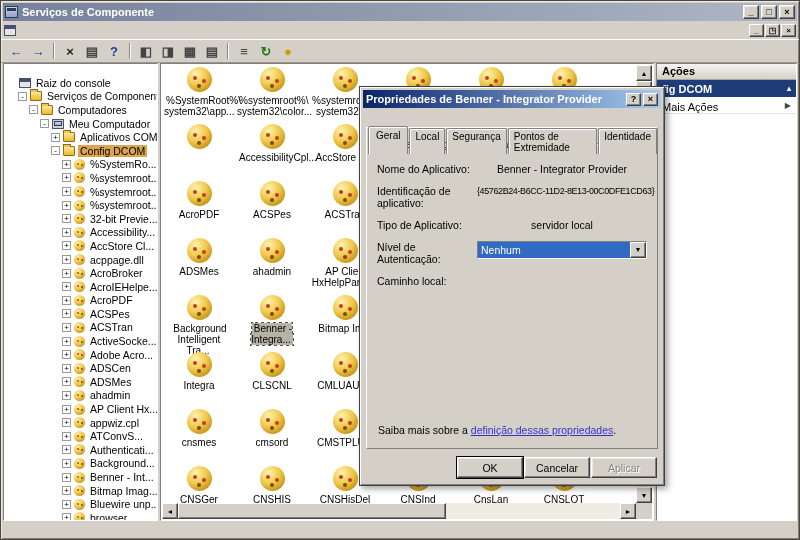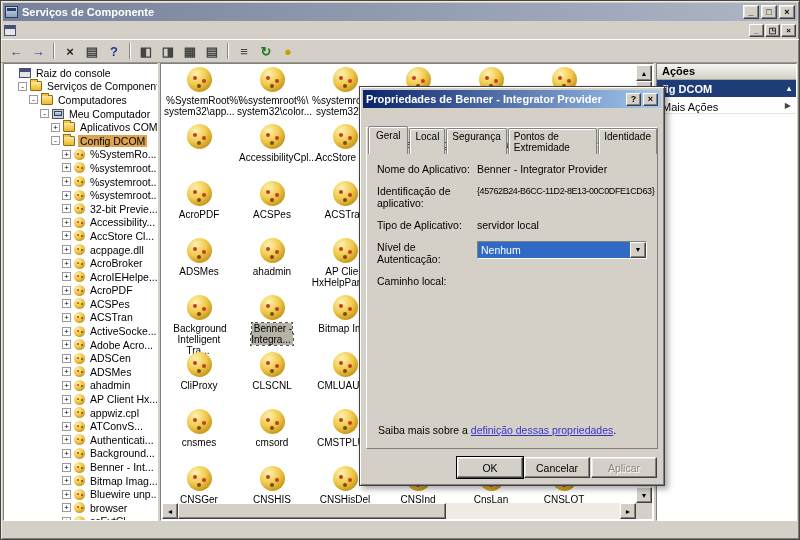--- a/index.html
+++ b/index.html
@@ -36,21 +36,21 @@
 
   
   .toolbar { height:24px; display:flex; align-items:center; padding:1px 4px;
              border-top:1px solid #fff; border-bottom:1px solid #9a968e; }
   .tbtn { width:22px; height:20px; display:flex; align-items:center; justify-content:center;
           font-size:13px; font-weight:bold; }
   .tsep { width:0; height:16px; border-left:1px solid #8a867e; border-right:1px solid #fff; margin:0 4px; }
 
   
   .main { position:absolute; top:62px; left:2px; right:2px; bottom:18px; display:flex; }
-  .tree-pane { width:155px; flex:none; background:#fff; overflow:hidden; padding-top:2px;
+  .tree-pane { width:155px; flex:none; background:#fff; overflow:hidden; padding-top:12px;
                border:1px solid; border-color:#808080 #fff #fff #808080; }
   .tree-row { display:flex; align-items:center; height:13.6px; white-space:nowrap; font-size:10.5px; }
   .expander { width:9px; height:9px; flex:none; border:1px solid #9a9a9a; background:#fff; color:#000;
               font:8px/7px "Liberation Sans", sans-serif; text-align:center; margin-right:3px; }
   .expander.hidden { visibility:hidden; }
   .ticon { width:12px; height:10px; margin-right:3px; flex:none; position:relative; }
   .ic-folder { background:linear-gradient(#ffe9a0,#edb91f); border:1px solid #8a6d1a; border-radius:1px; }
   .ic-folder::before { content:""; position:absolute; top:-3px; left:-1px; width:6px; height:2px;
                        background:#f3c646; border:1px solid #8a6d1a; border-bottom:none; }
   .ic-computer { background:#d4d0c8; border:1px solid #4a5568; }
@@ -121,21 +121,21 @@
   .tab { padding:2px 5px 1px; font-size:10px; background:#d4d0c8; margin-right:1px; color:#000;
          border:1px solid #808080; border-bottom:none; border-radius:2px 2px 0 0;
          box-shadow: inset 1px 1px 0 #fff; }
   .tab.active { padding:3px 7px 2px; margin-top:-2px; position:relative; z-index:3; }
   .tab-page { position:absolute; left:6px; right:6px; top:40px; bottom:36px; background:#d4d0c8;
               border:1px solid; border-color:#fff #808080 #808080 #fff; padding:10px 10px 8px; }
   .group-head { display:flex; align-items:center; gap:6px; margin-bottom:13px; font-size:10.5px; color:#000; }
   .etch { flex:1; height:2px; border-top:1px solid #8a867e; border-bottom:1px solid #fff; }
   .field { display:flex; align-items:flex-start; margin-bottom:10px; font-size:10.5px; line-height:12px; color:#000; }
   .f-label { width:100px; flex:none; }
-  .f-value { flex:1; }
+  .f-value { flex:1;text-align:center; }
   .f-value.guid { font-size:9px; letter-spacing:-0.4px; white-space:nowrap; }
   .combo { display:flex; width:176px; height:18px; background:#fff;
            border:1px solid; border-color:#808080 #fff #fff #808080; box-shadow: inset 1px 1px 0 #404040; }
   .combo-text { flex:1; background:var(--selection-blue,#316ac5); color:#fff; padding:2px 3px;
                 font-size:10.5px; white-space:nowrap; overflow:hidden; }
   .combo-btn { width:16px; flex:none; background:#d4d0c8; display:flex; align-items:center; justify-content:center;
                border:1px solid; border-color:#fff #404040 #404040 #fff; box-shadow: inset -1px -1px 0 #808080;
                font-size:7px; color:#000; }
   .learn { position:absolute; left:11px; bottom:12px; font-size:10.5px; color:#000; }
   .learn .link { color:var(--link,#3333cc); text-decoration:underline; }
@@ -439,21 +439,21 @@
             <div class="ball"></div>
             <div class="cell-label selected"><span>Benner -
 Integra...</span></div>
           </div>
           <div class="cell" style="left: 148px; top: 230px;">
             <div class="ball"></div>
             <div class="cell-label"><span>Bitmap Im...</span></div>
           </div>
           <div class="cell" style="left: 2px; top: 287px;">
             <div class="ball"></div>
-            <div class="cell-label"><span>CliProxy</span></div>
+            <div class="cell-label"><span>Integra</span></div>
           </div>
           <div class="cell" style="left: 75px; top: 287px;">
             <div class="ball"></div>
             <div class="cell-label"><span>CLSCNL</span></div>
           </div>
           <div class="cell" style="left: 148px; top: 287px;">
             <div class="ball"></div>
             <div class="cell-label"><span>CMLUAUT...</span></div>
           </div>
           <div class="cell" style="left: 2px; top: 344px;">

